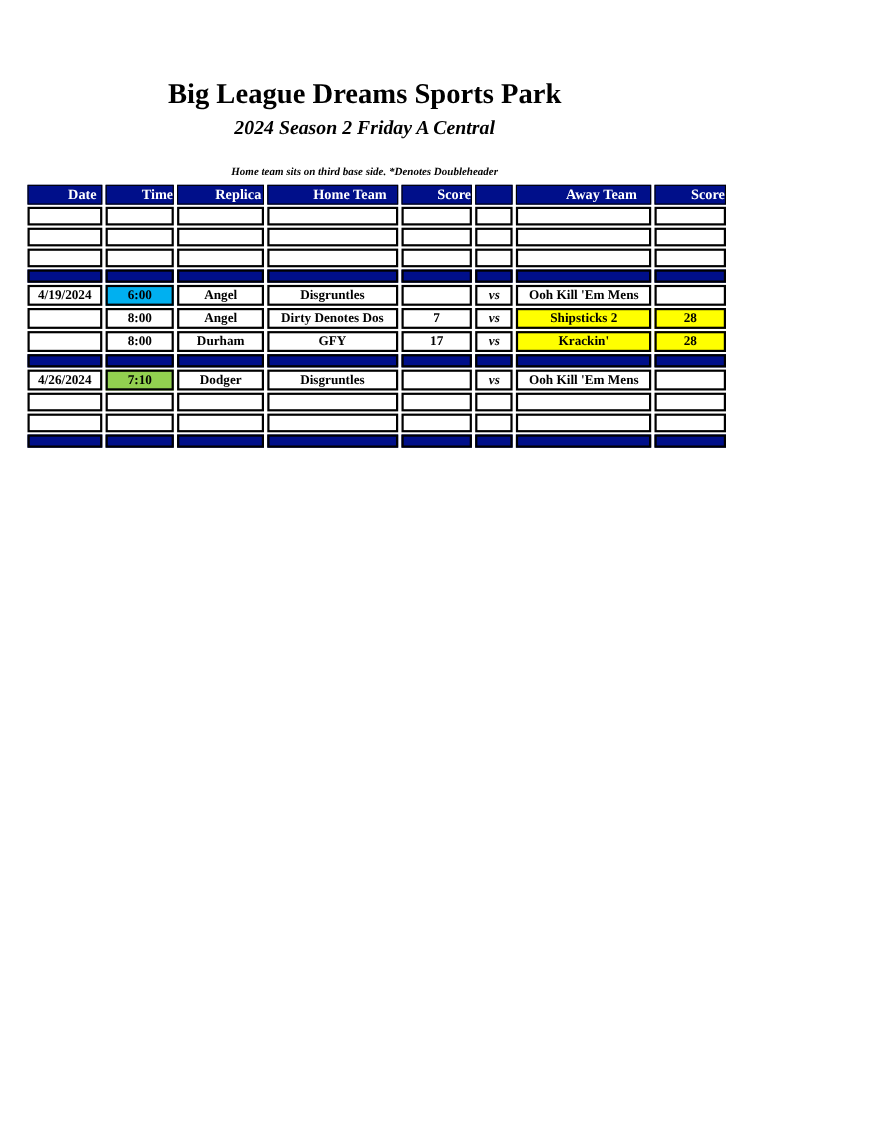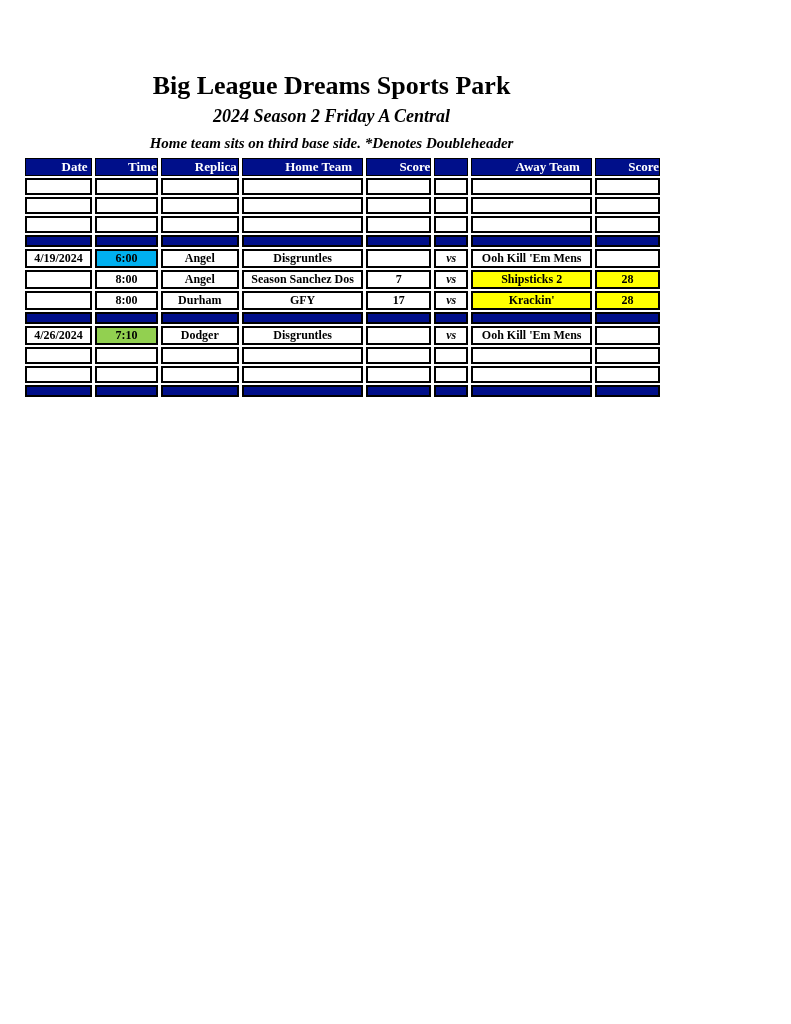--- a/index.html
+++ b/index.html
@@ -22,22 +22,22 @@
   .title-block { text-align: center; padding-top: 72px; }
   .doc-title {
     font-size: 26px; font-weight: bold; color: var(--ink);
     letter-spacing: 0px; line-height: 1.1;
   }
   .doc-subtitle {
     font-size: 18px; font-weight: bold; color: var(--ink);
     margin-top: 6px; line-height: 1.1; font-style: italic;
   }
   .doc-note {
-    font-size: 15px; font-weight: bold; font-style: italic;
-    color: var(--ink); margin-top: 9px; line-height: 1.1;
+    font-size: 10px; font-weight: bold; font-style: italic;
+    color: var(--ink); margin-top: 25px; line-height: 1.1;
   }
 
   table.schedule {
     border-collapse: separate;
     border-spacing: 3px 2px;
     table-layout: fixed;
     margin: 4px 0 0 22px;
   }
   col.c-date  { width: 92px; }
   col.c-time  { width: 52px; }
@@ -163,21 +163,21 @@
           <td class="cell">Disgruntles</td>
           <td class="cell"></td>
           <td class="cell vs-cell">vs</td>
           <td class="cell">Ooh Kill 'Em Mens</td>
           <td class="cell"></td>
         </tr>
         <tr>
           <td class="cell"></td>
           <td class="cell">8:00</td>
           <td class="cell">Angel</td>
-          <td class="cell">Season Sanchez Dos</td>
+          <td class="cell">Dirty Denotes Dos</td>
           <td class="cell">7</td>
           <td class="cell vs-cell">vs</td>
           <td class="cell hl-yellow">Shipsticks 2</td>
           <td class="cell hl-yellow">28</td>
         </tr>
         <tr>
           <td class="cell"></td>
           <td class="cell">8:00</td>
           <td class="cell">Durham</td>
           <td class="cell">GFY</td>

